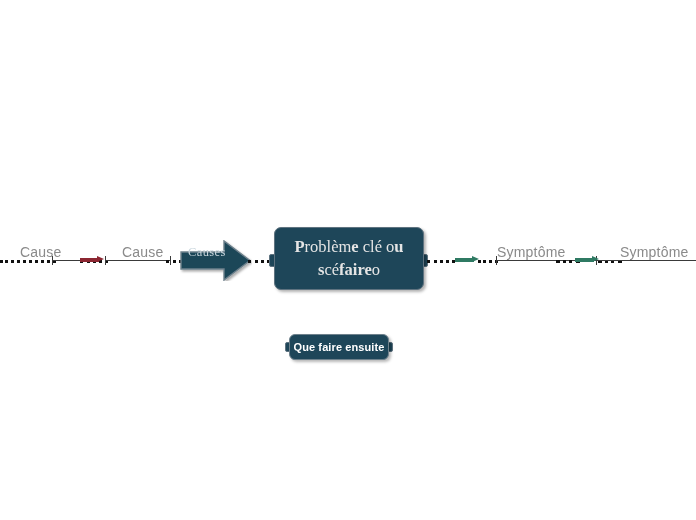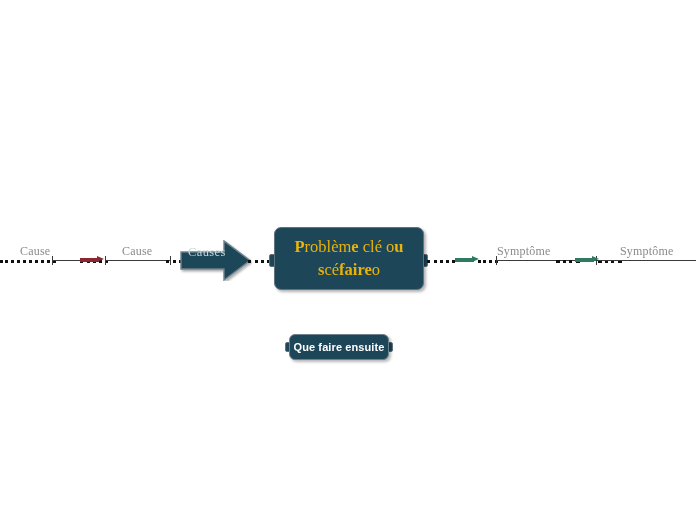--- a/index.html
+++ b/index.html
@@ -27,22 +27,22 @@
   }
   .spine-dots {
     position: absolute;
     height: 0;
     border-top: 3px dotted #111111;
   }
 
   
   .branch-label {
     position: absolute;
-    font-family: Liberation Serif, serif;
-    font-size: 12px;
+    font-family: Liberation Sans, sans-serif;
+    font-size: 14px;
     color: #8a8a8a;
     white-space: nowrap;
     letter-spacing: 0.2px;
   }
 
   
   .mini-arrow {
     position: absolute;
     height: 7px;
   }
@@ -100,21 +100,21 @@
   .node-tab {
     position: absolute;
     background: #1e4659;
     border: 1.4px solid #5f7380;
     box-sizing: border-box;
     border-radius: 2px;
   }
   .problem-text {
     font-family: "Liberation Serif", serif;
     font-size: 16.5px;
-    color: #eab308;
+    color: #e5e5e5;
     line-height: 1.35;
     padding: 0 10px;
   }
   .problem-text b { font-weight: bold; }
   .problem-text span { font-weight: normal; }
 
   
   .action-box {
     position: absolute;
     background: #1e4659;

